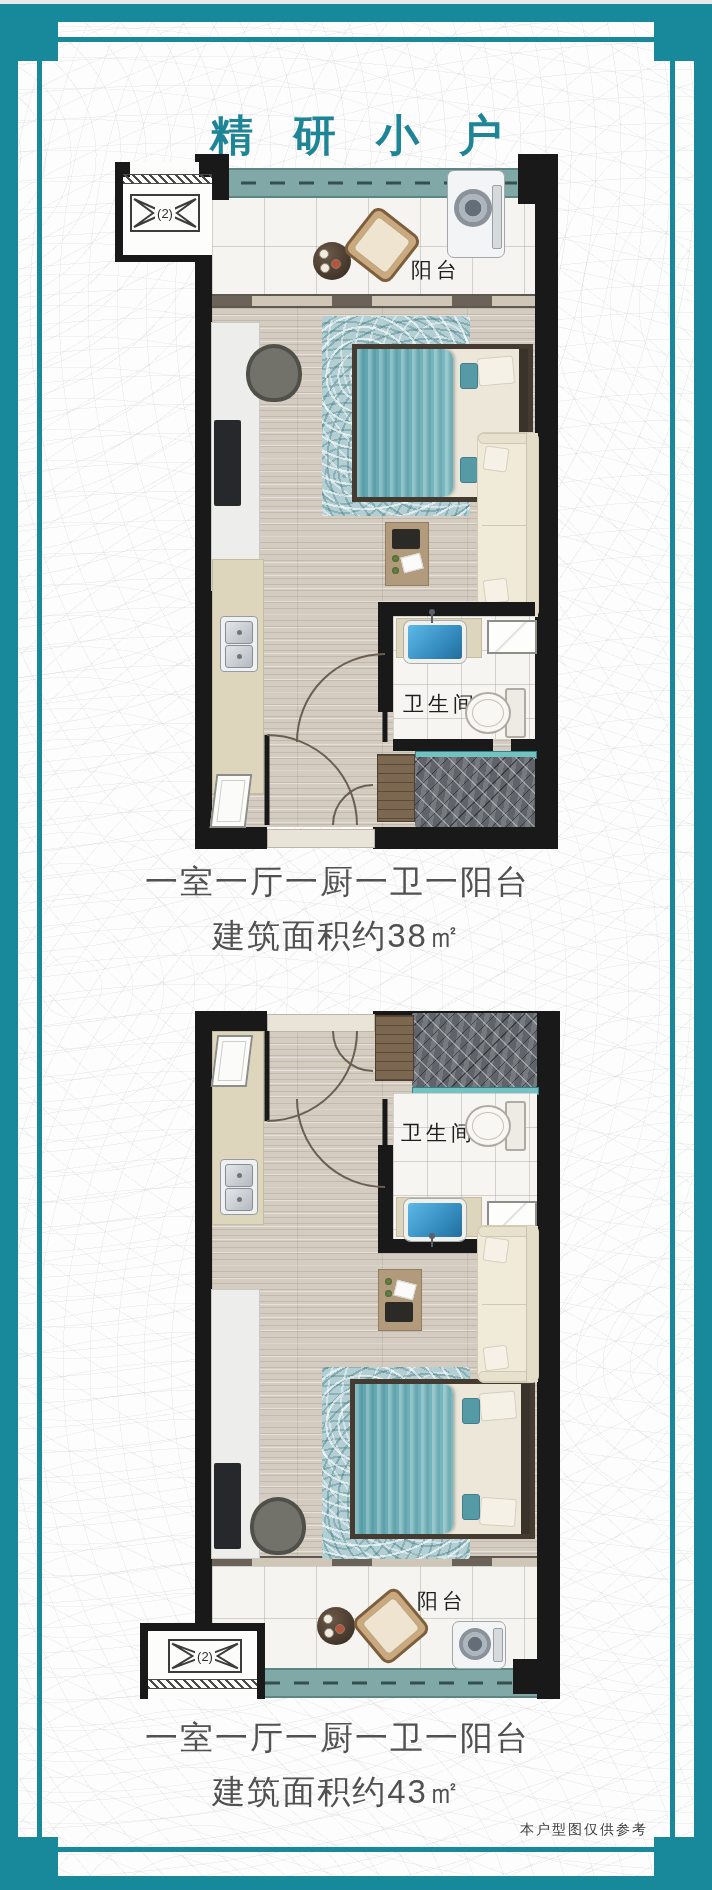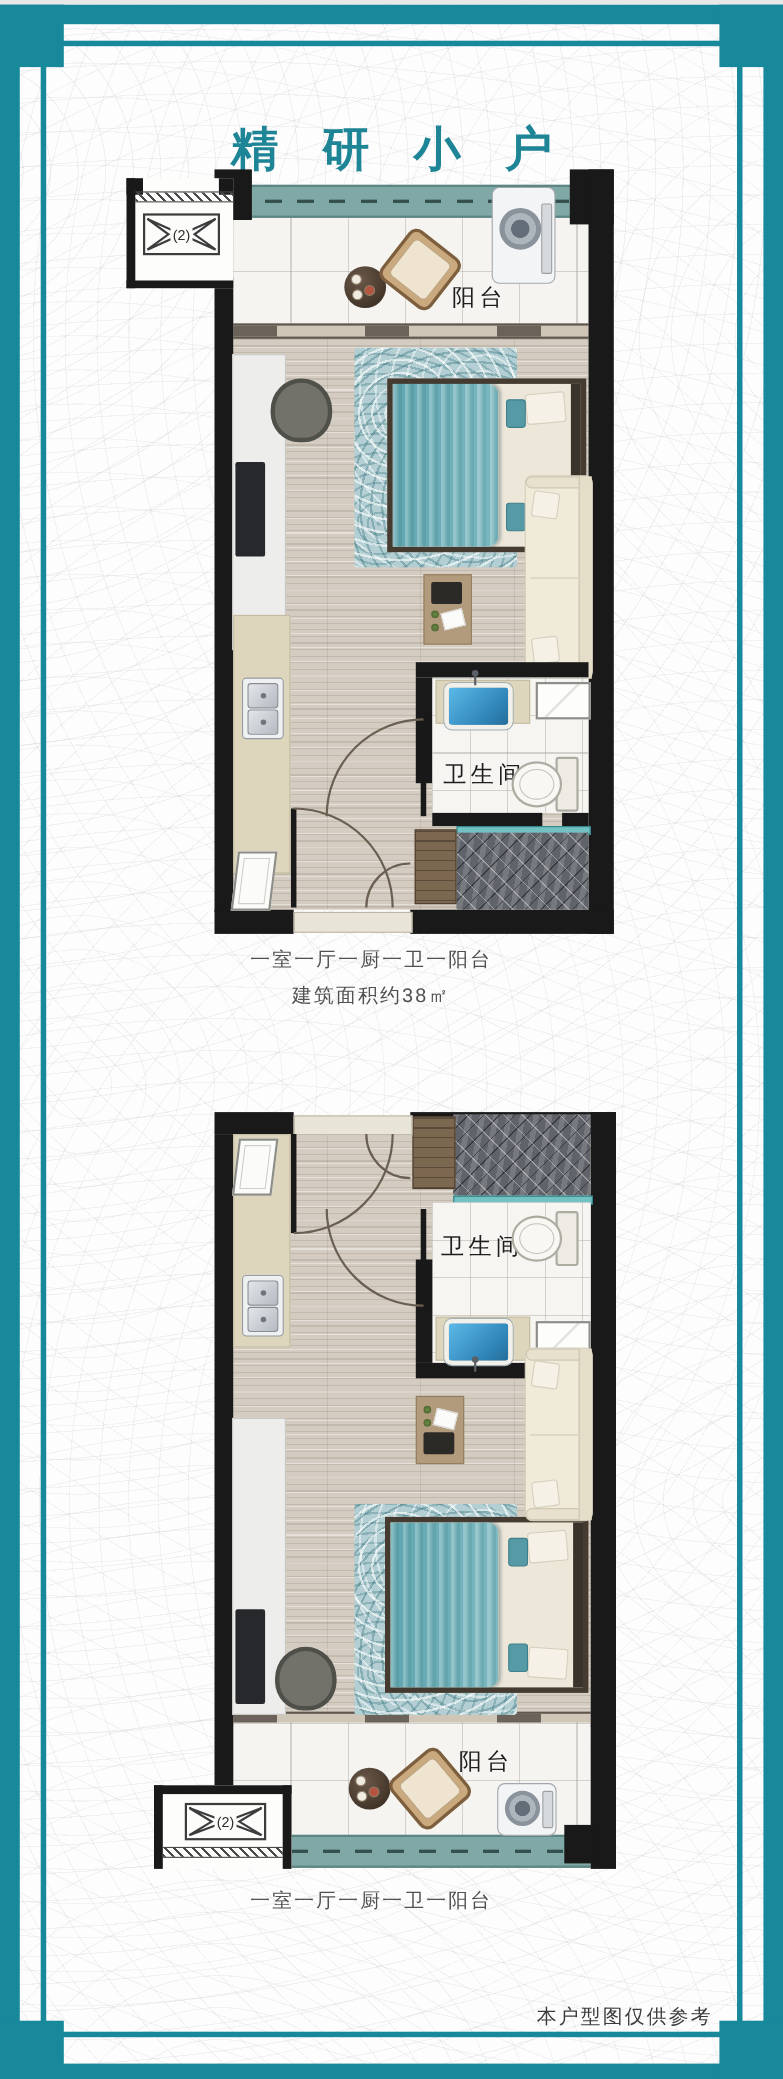--- a/index.html
+++ b/index.html
@@ -14,23 +14,23 @@
       repeating-radial-gradient(circle at 28% 104%,transparent 0 28px,rgba(190,192,194,.18) 28px 29px);}
   .a{position:absolute;}
   
   .frame-outer{position:absolute;inset:0;border:18px solid #18899b;pointer-events:none;}
   .frame-inner{position:absolute;left:37px;top:33px;right:37px;bottom:42px;border:5px solid #18899b;pointer-events:none;}
   .corner{position:absolute;width:58px;height:57px;background:#18899b;}
   
   .title{position:absolute;left:0;top:74px;width:712px;text-align:center;font-size:43px;font-weight:700;
     color:#1d8595;letter-spacing:40px;text-indent:40px;white-space:nowrap;}
   .cap{position:absolute;left:115px;width:445px;text-align:center;color:#515151;}
-  .cap .l1,.cap .l2{font-size:18px;letter-spacing:2px;}
+  .cap .l1,.cap .l2{font-size:33px;letter-spacing:2px;}
   .cap .l2{margin-top:9px;}
-  .foot{position:absolute;top:1817px;right:64px;font-size:18px;color:#3b3b3b;letter-spacing:2px;}
+  .foot{position:absolute;top:1817px;right:64px;font-size:14px;color:#3b3b3b;letter-spacing:2px;}
   .lbl{position:absolute;font-size:21px;letter-spacing:4px;color:#1e1e1e;white-space:nowrap;font-weight:500;}
   
   .wall{position:absolute;background:#191919;}
   .wood{background-color:#d4ccc1;background-image:
     repeating-linear-gradient(180deg,rgba(255,255,255,.40) 0 1px,transparent 1px 13px),
     repeating-linear-gradient(180deg,rgba(125,110,95,.20) 0 1px,transparent 1px 6px),
     repeating-linear-gradient(90deg,rgba(110,96,82,.14) 0 1px,transparent 1px 85px);}
   .marble{background-color:#f5f4f1;background-image:
     repeating-linear-gradient(90deg,rgba(160,155,148,.40) 0 1px,transparent 1px 52px),
     repeating-linear-gradient(180deg,rgba(160,155,148,.40) 0 1px,transparent 1px 52px);}
@@ -316,17 +316,18 @@
       <path d="M270 88 L270 176" stroke="#191919" stroke-width="5" fill="none"></path>
       <path d="M270 176 A88 88 0 0 1 182 88" stroke="#6b5f51" stroke-width="2" fill="none"></path>
       <path d="M152 20 L152 110" stroke="#191919" stroke-width="5" fill="none"></path>
       <path d="M152 110 A90 90 0 0 0 242 20" stroke="#6b5f51" stroke-width="2" fill="none"></path>
       <path d="M258 60 A40 40 0 0 1 218 20" stroke="#6b5f51" stroke-width="2" fill="none"></path>
     </svg>
   </section>
 
   <div class="cap" style="top:1712px">
     <div class="l1">一室一厅一厨一卫一阳台</div>
+    <div class="l2">建筑面积约43㎡</div>
   </div>
 
   <div class="foot">本户型图仅供参考</div>
 
 </div>
 
 </body></html>

